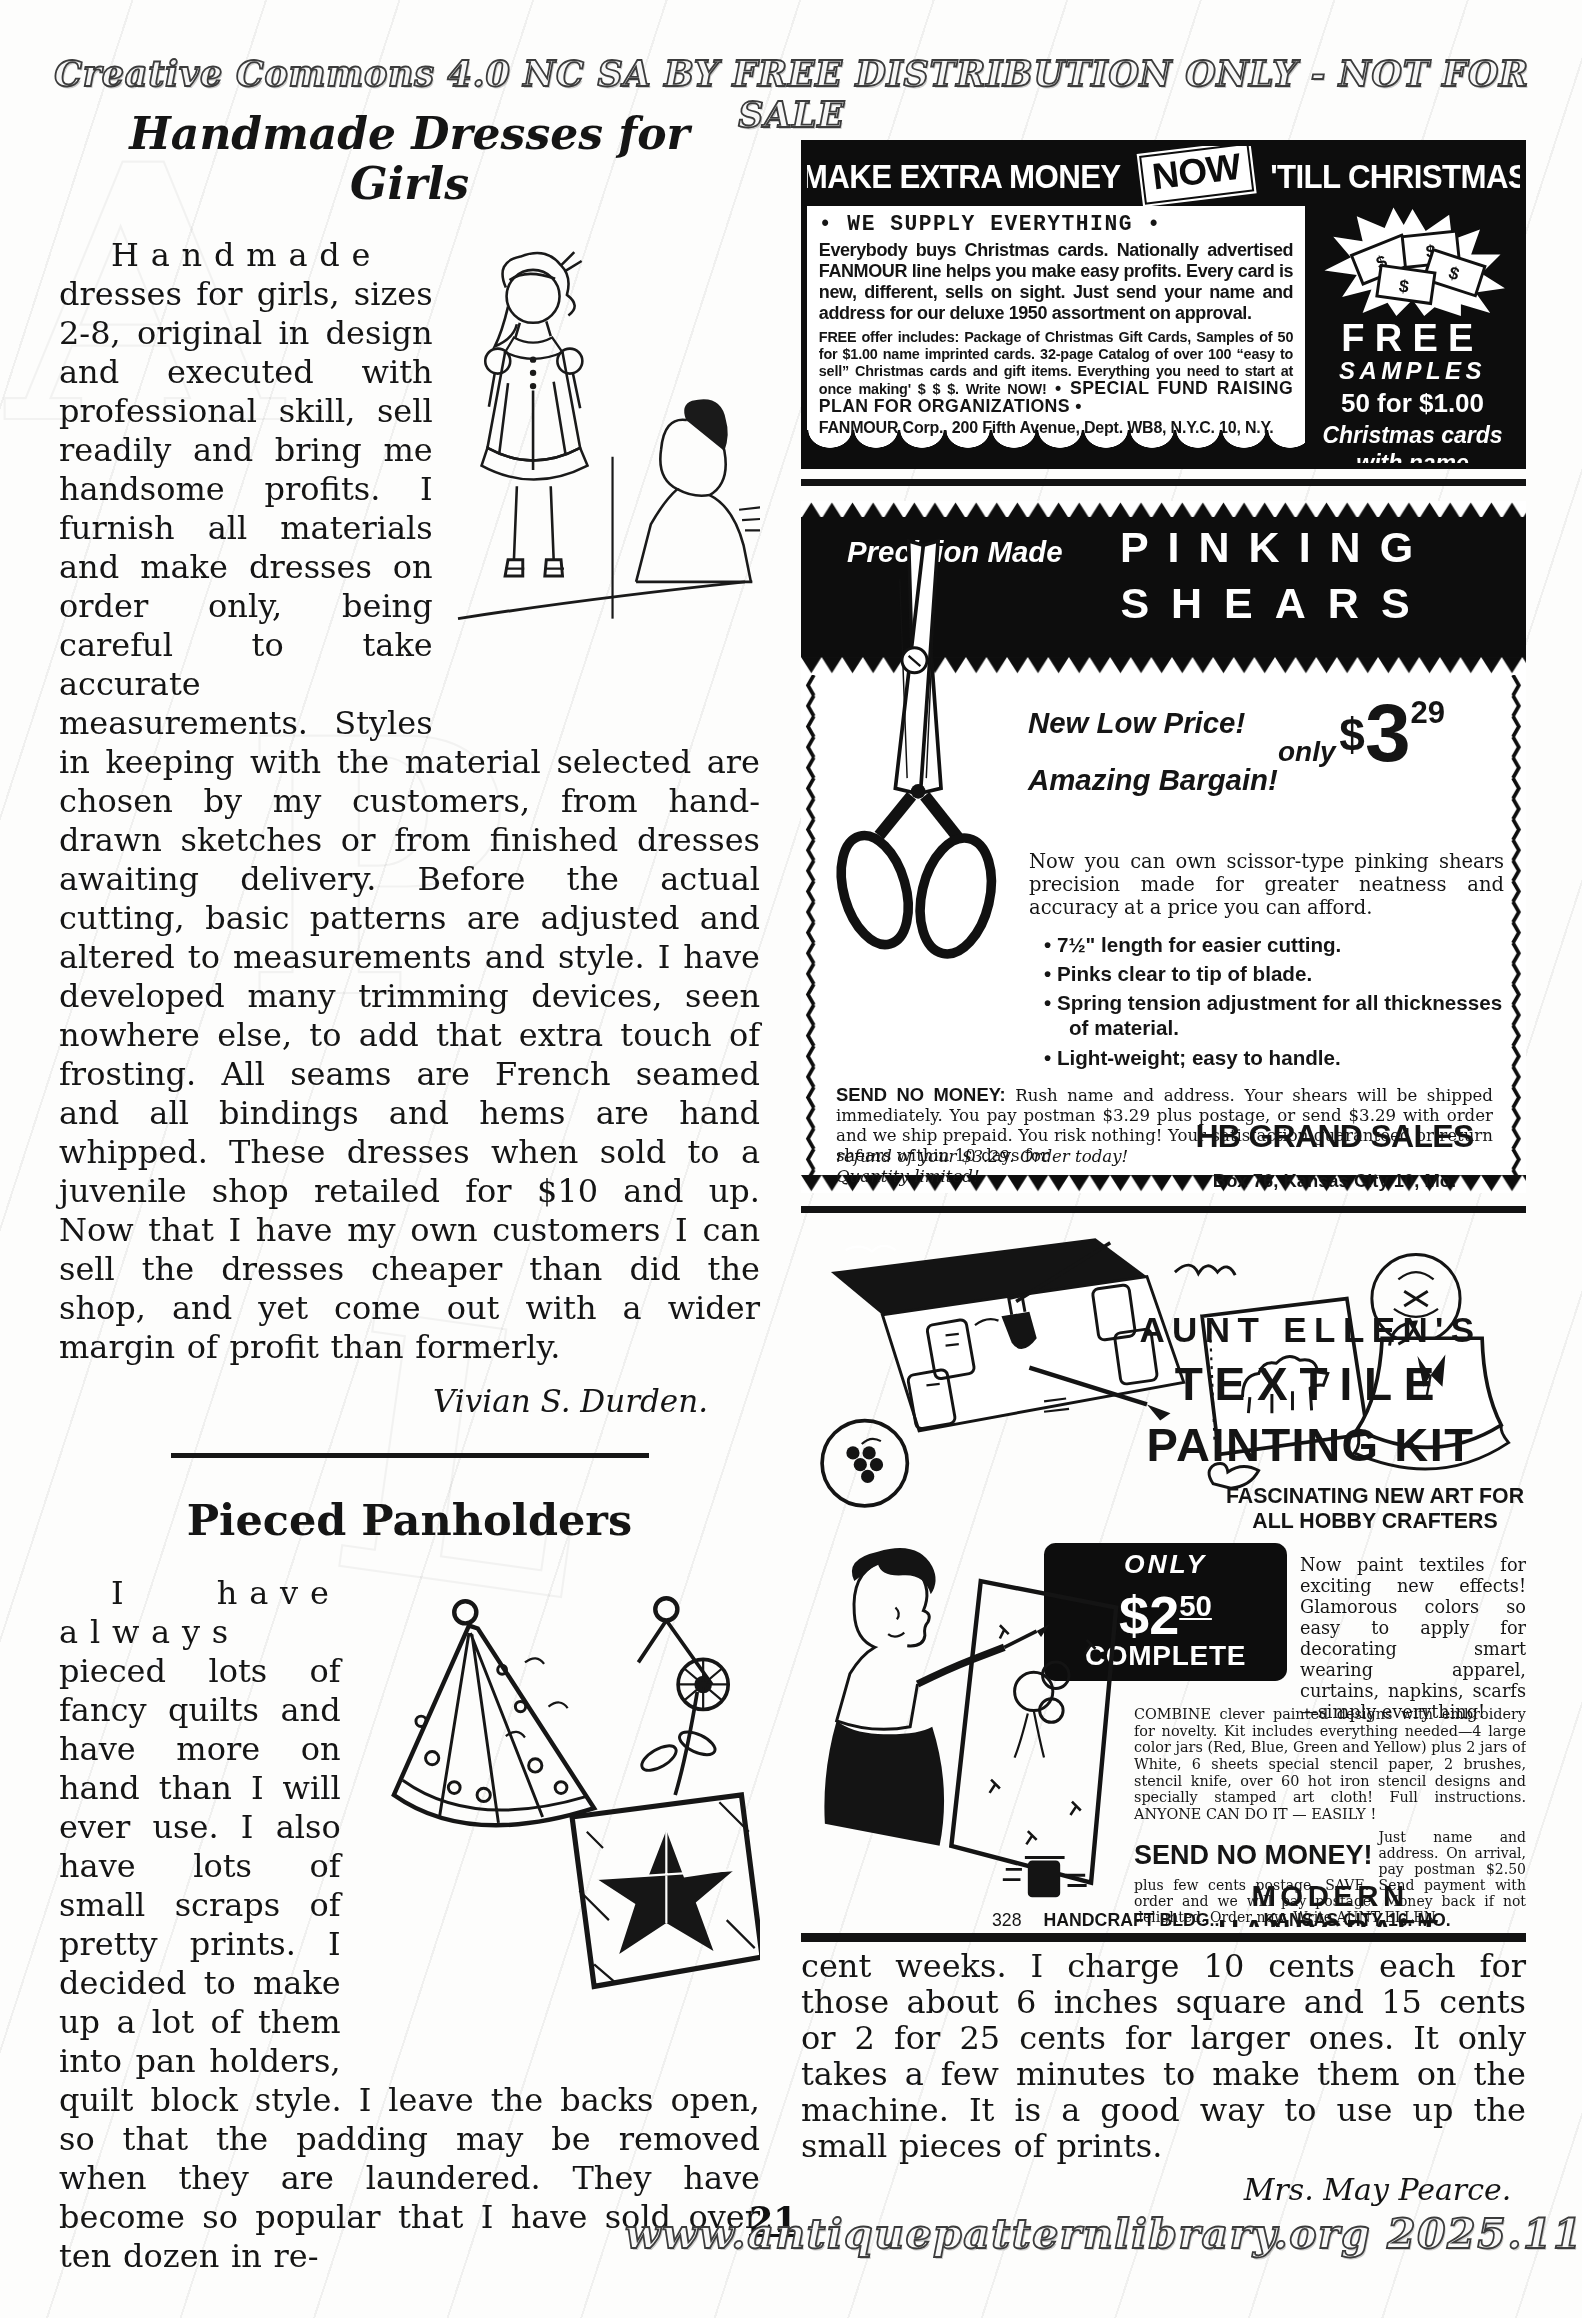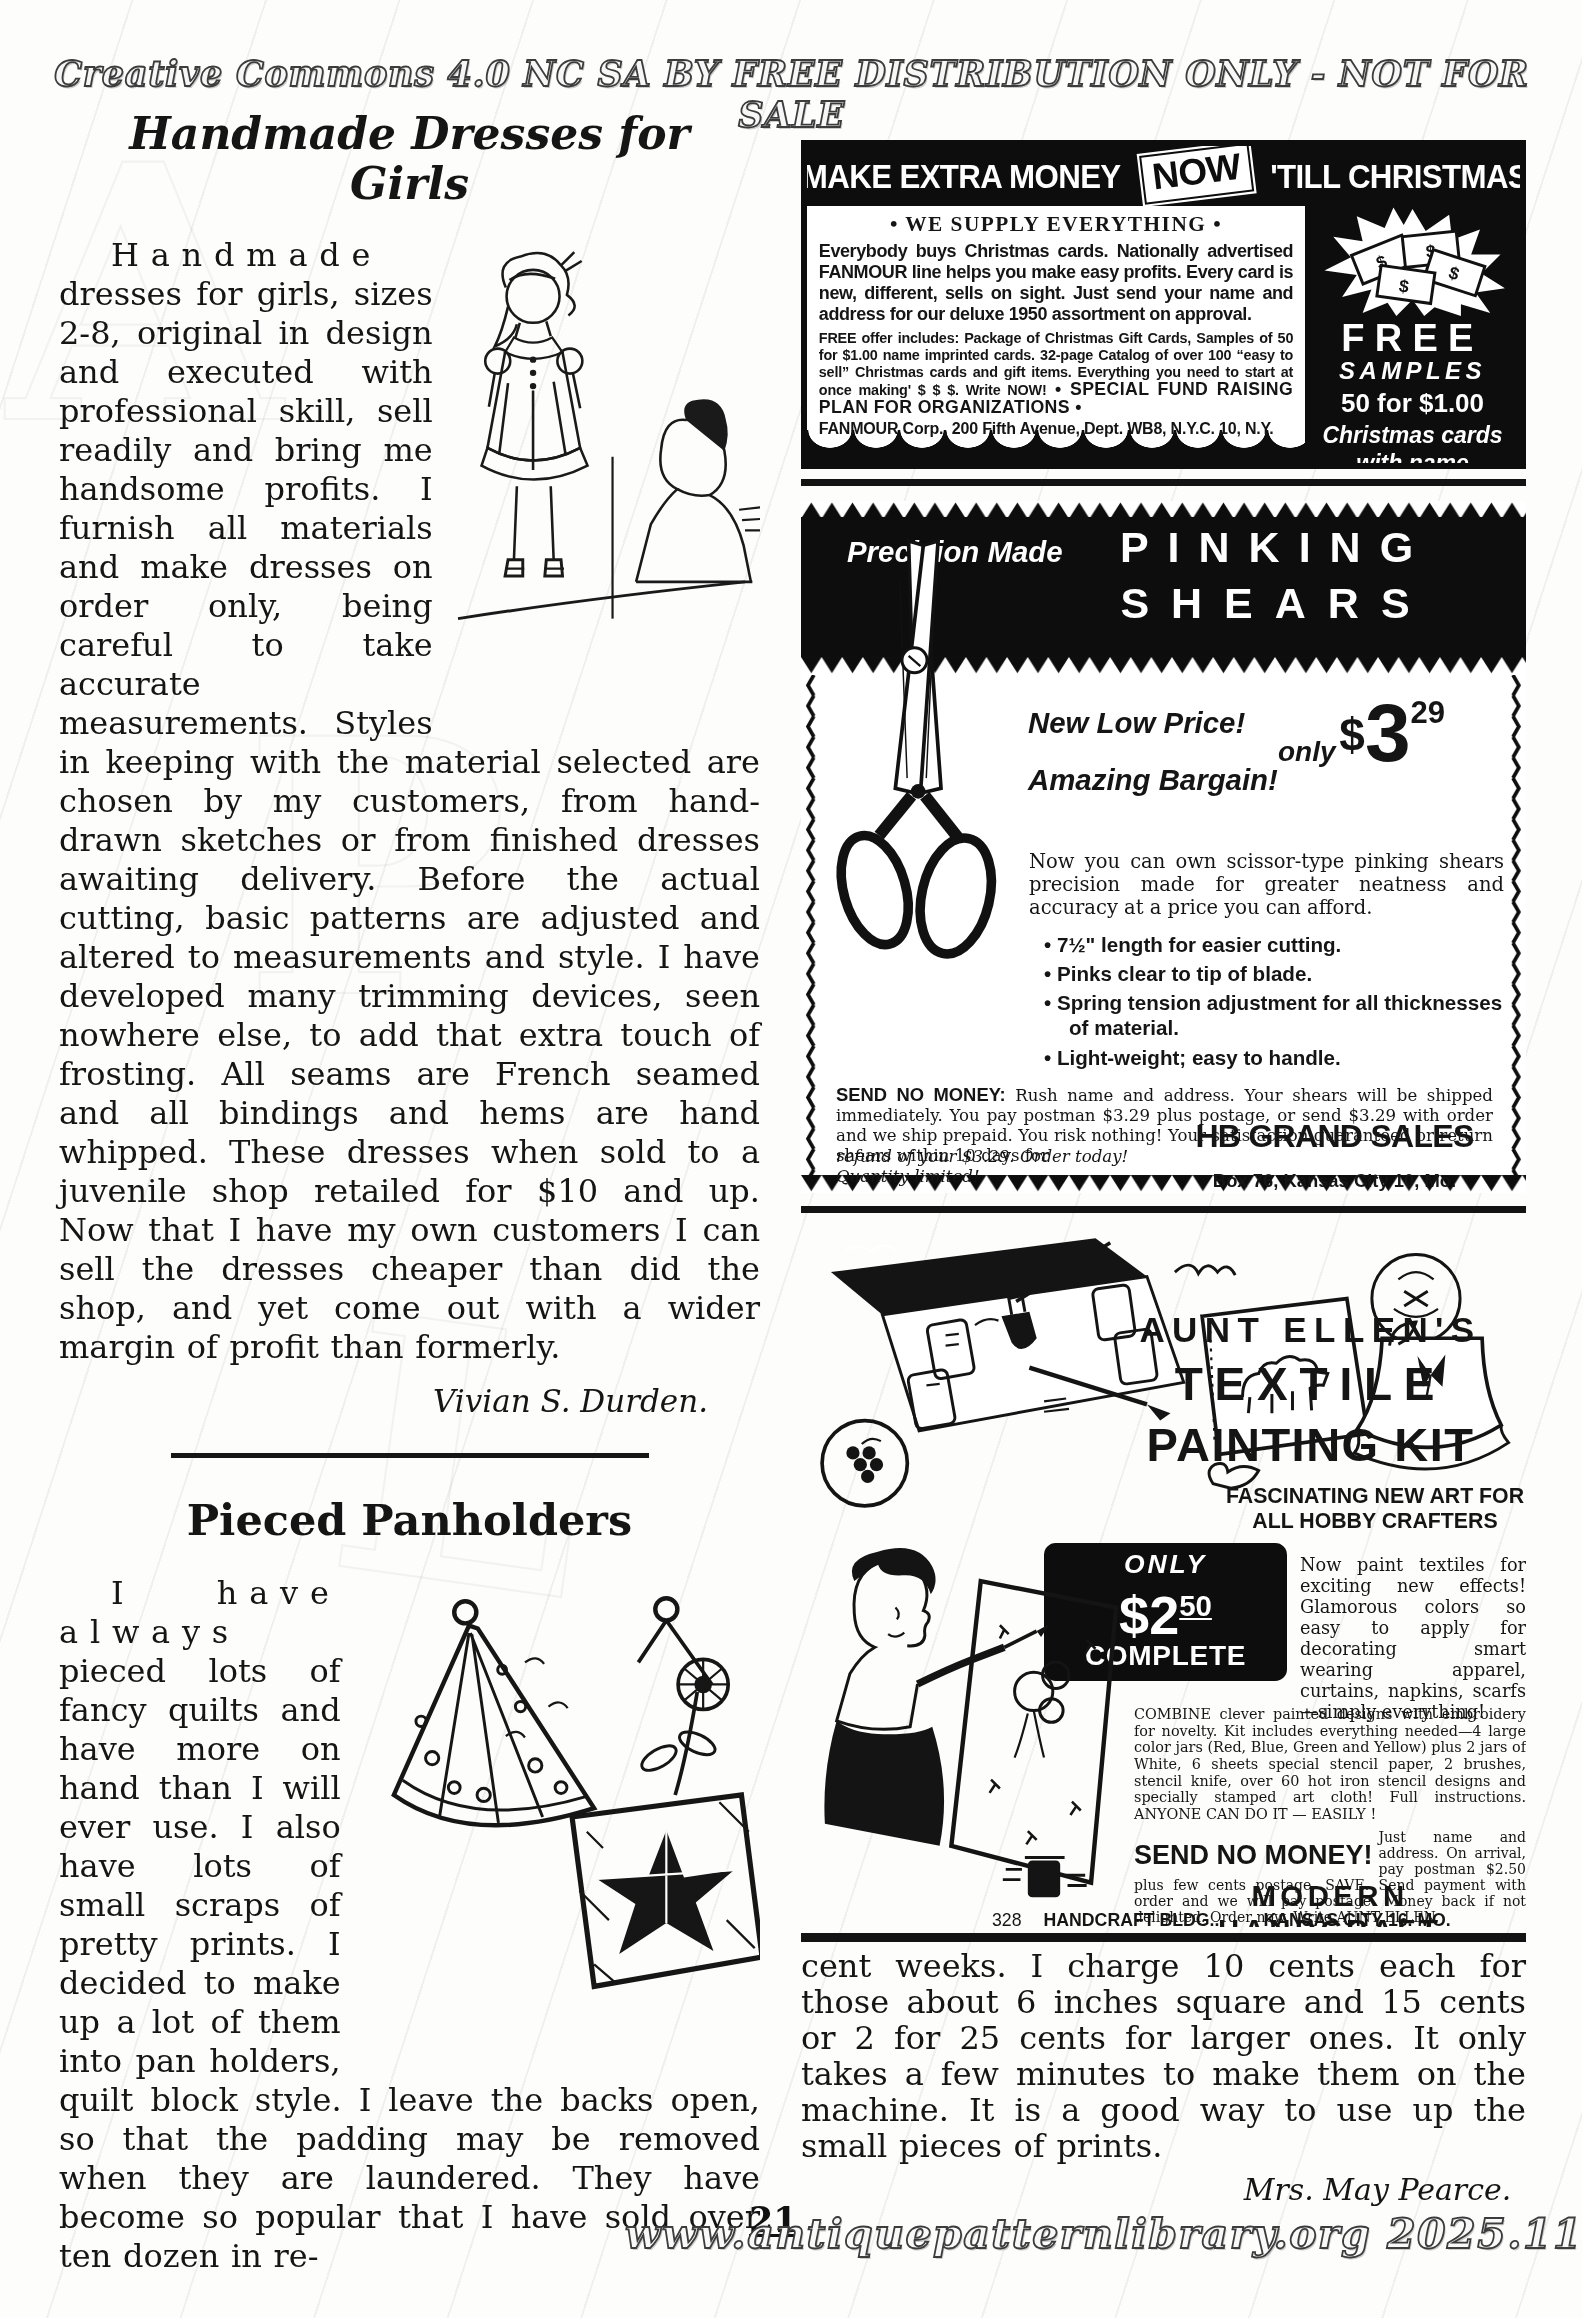--- a/index.html
+++ b/index.html
@@ -57,21 +57,21 @@
   }
   .ad1-head .t{ font-size:34px; transform:scaleX(.92); white-space:nowrap; }
   .now-box{
     background:#fff; color:#0d0d0d; font-size:37px; padding:0 8.8px 2.9px 8.8px; margin:0 7.4px;
     transform:rotate(-7deg) translateY(-2.9px); border:2.2px solid #0d0d0d; box-shadow:0 0 0 2.2px #fff;
   }
   .ad1-row{ display:flex; height:255px; background:#0d0d0d; }
   .f-left{ width:498px; background:#0d0d0d; position:relative; }
   .f-left-in{ background:#fff; padding:4.4px 11.8px 1.5px 11.8px; height:218px; }
   .scallops{ height:18.4px; background-image:radial-gradient(22px 18.4px at 50% 0%, #fff 97%, transparent 100%); background-size:46px 18.4px; background-repeat:repeat-x; }
-  .supply{ text-align:center; font-weight:bold; font-size:21.3px; letter-spacing:1.5px; font-family:Liberation Serif, serif; margin:1.5px 0 4.4px 0;}
+  .supply{ font-weight:bold; font-size:21.3px; letter-spacing:1.5px; font-family:Liberation Mono, monospace; margin:1.5px 0 4.4px 0;}
   .adbody{ font-family:"Liberation Sans", sans-serif; font-weight:bold; font-size:18px; line-height:21px; text-align:justify; margin:0 0 4.4px 0; letter-spacing:-0.4px;}
   .fine{ font-family:"Liberation Sans", sans-serif; font-weight:bold; font-size:14.4px; line-height:17px; text-align:justify; margin:0; letter-spacing:-0.2px;}
   .specialfund{ font-size:17.7px; letter-spacing:0.4px; }
   .fanaddr{ font-family:"Liberation Sans", sans-serif; font-weight:bold; font-size:16px; margin-top:2.9px; letter-spacing:-0.2px;}
   .f-right{ flex:1; background:#0d0d0d; color:#fff; text-align:center; font-family:"Liberation Sans", sans-serif; font-weight:bold; }
   .free{ font-size:38px; letter-spacing:10.3px; line-height:38px; margin-top:0px; }
   .samples{ font-size:24px; letter-spacing:4.4px; font-style:italic; }
   .fifty{ font-size:26px; margin-top:2.9px; }
   .xmascards{ font-size:23px; font-style:italic; margin-top:2.9px; }
   .withname{ font-size:23px; font-style:italic; margin-top:1.5px; }

